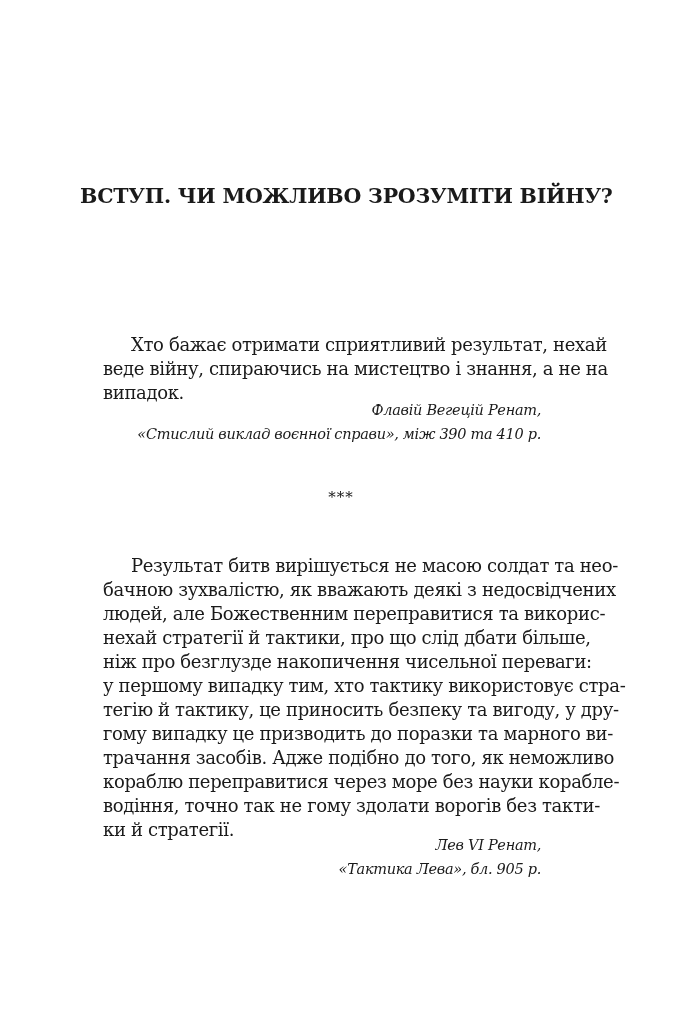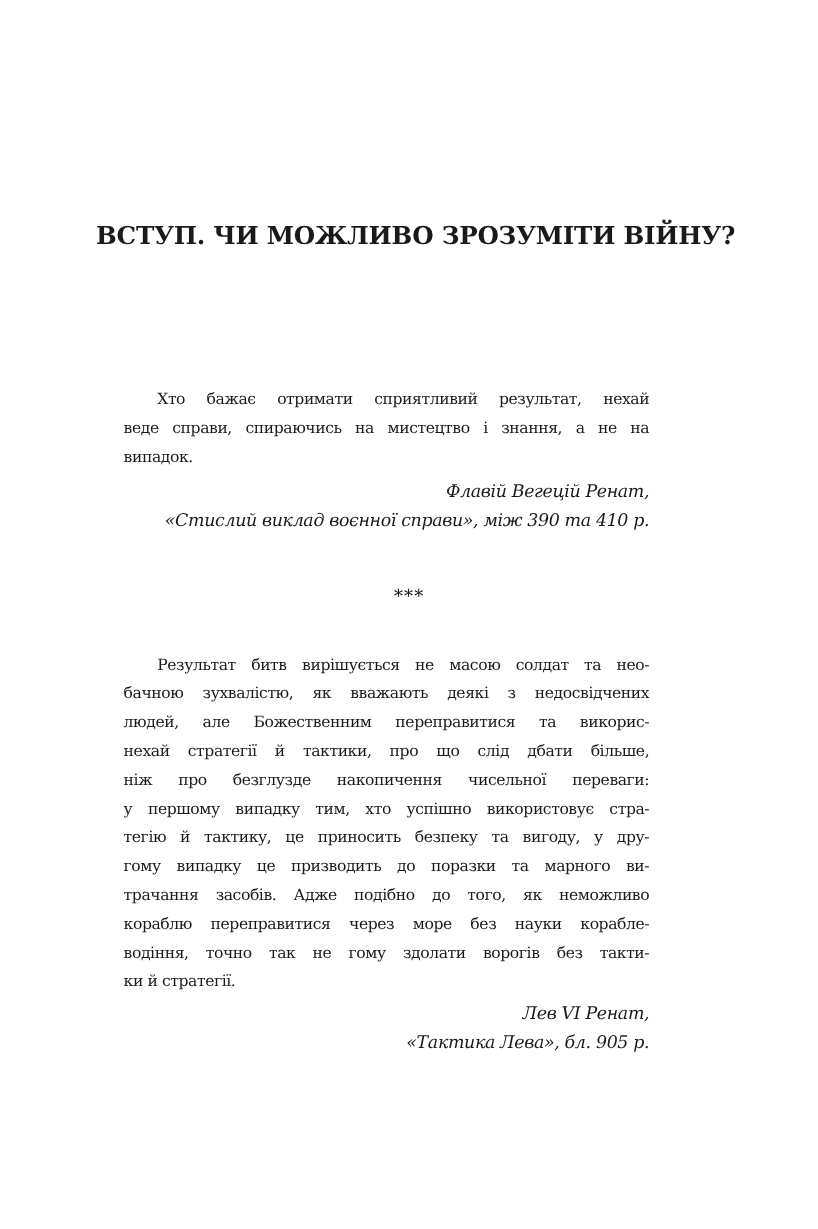--- a/index.html
+++ b/index.html
@@ -13,23 +13,24 @@
     position: absolute; left: 80px; width: 522px; top: 184px;
     text-align: center; font-weight: bold; font-size: 20.5px;
     letter-spacing: -0.2px; margin: 0; white-space: nowrap;
   }
   .section-title {
     position: absolute; left: 80px; width: 522px; top: 268px;
     text-align: center; font-weight: bold; font-size: 17px; margin: 0;
   }
   .line {
     position: absolute; left: 103px; width: 438px;
-    font-size: 13px; line-height: 24px; height: 24px;
+    font-size: 18px; line-height: 24px; height: 24px;
     white-space: nowrap; text-align: justify; text-align-last: justify;
     letter-spacing: -0.35px;
+    margin-top: 11px;
   }
   .line.indent { left: 131px; width: 410px; }
   .line.last { text-align-last: left; }
   .attr {
     position: absolute; right: 141px; font-style: italic;
     font-size: 14.5px; line-height: 22px; white-space: nowrap;
     text-align: right; letter-spacing: -0.3px;
   }
   .separator {
     position: absolute; left: 80px; width: 522px; top: 488px;
@@ -41,35 +42,35 @@
   }
 </style>
 </head>
 <body>
 
 <div class="page">
   <h1 class="chapter-title">ВСТУП. ЧИ МОЖЛИВО ЗРОЗУМІТИ ВІЙНУ?</h1>
 
   <div>
     <div class="line indent" style="top:322px">Хто бажає отримати сприятливий результат, нехай</div>
-    <div class="line" style="top:346px">веде справи, спираючись на мистецтво і знання, а не на</div>
+    <div class="line" style="top:346px">веде війну, спираючись на мистецтво і знання, а не на</div>
     <div class="line last" style="top:370px">випадок.</div>
     <div class="attr" style="top:399px">Флавій Вегецій Ренат,</div>
     <div class="attr" style="top:423px">«Стислий виклад воєнної справи», між 390 та 410 р.</div>
   </div>
 
   <div class="separator">***</div>
 
   <div>
     <div class="line indent" style="top:543px">Результат битв вирішується не масою солдат та нео-</div>
     <div class="line" style="top:567px">бачною зухвалістю, як вважають деякі з недосвідчених</div>
     <div class="line" style="top:591px">людей, але Божественним переправитися та викорис-</div>
     <div class="line" style="top:615px">нехай стратегії й тактики, про що слід дбати більше,</div>
     <div class="line" style="top:639px">ніж про безглузде накопичення чисельної переваги:</div>
-    <div class="line" style="top:663px">у першому випадку тим, хто успішно використовує стра-</div>
+    <div class="line" style="top:663px">у першому випадку тим, хто тактику використовує стра-</div>
     <div class="line" style="top:687px">тегію й тактику, це приносить безпеку та вигоду, у дру-</div>
     <div class="line" style="top:711px">гому випадку це призводить до поразки та марного ви-</div>
     <div class="line" style="top:735px">трачання засобів. Адже подібно до того, як неможливо</div>
     <div class="line" style="top:759px">кораблю переправитися через море без науки корабле-</div>
     <div class="line" style="top:783px">водіння, точно так не гому здолати ворогів без такти-</div>
     <div class="line last" style="top:807px">ки й стратегії.</div>
     <div class="attr" style="top:834px">Лев VI Ренат,</div>
     <div class="attr" style="top:858px">«Тактика Лева», бл. 905 р.</div>
   </div>
 

